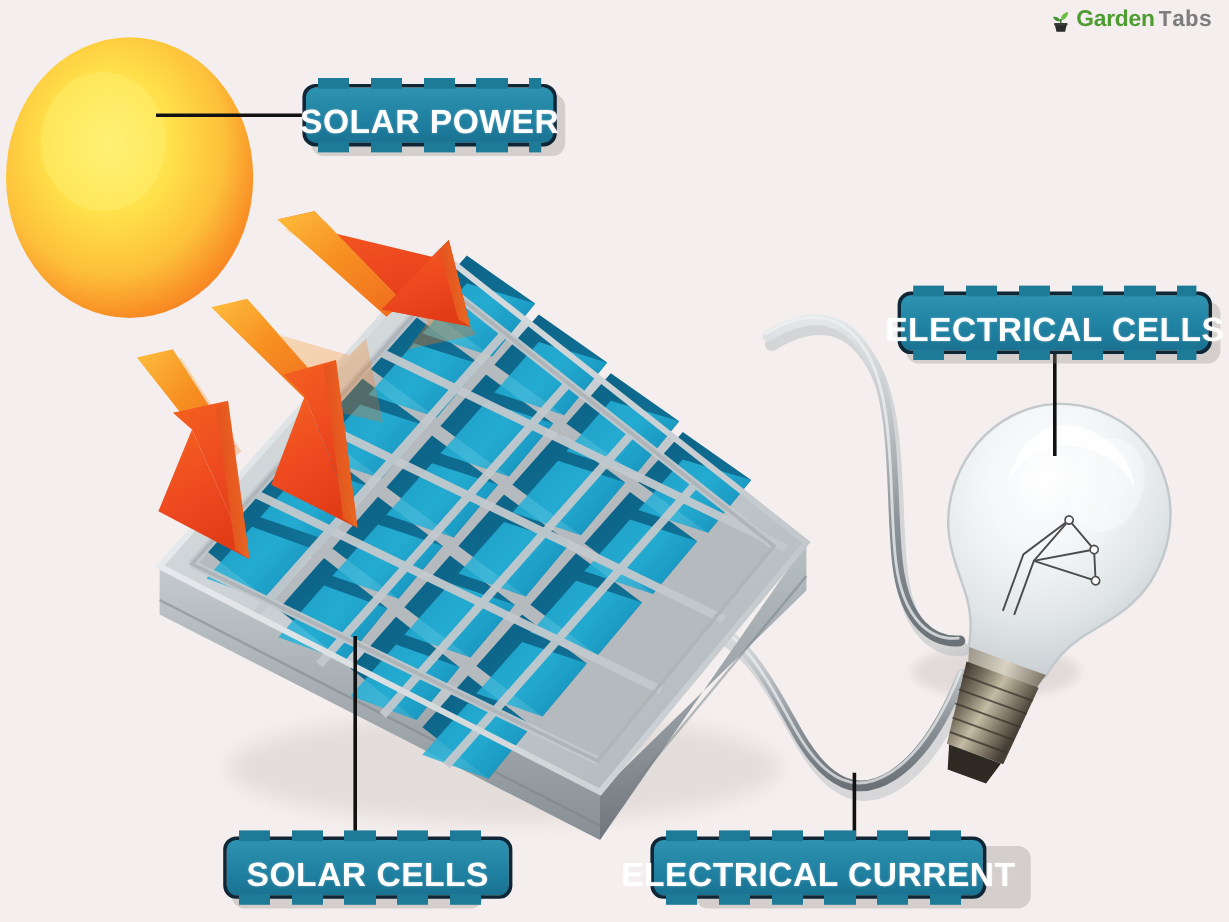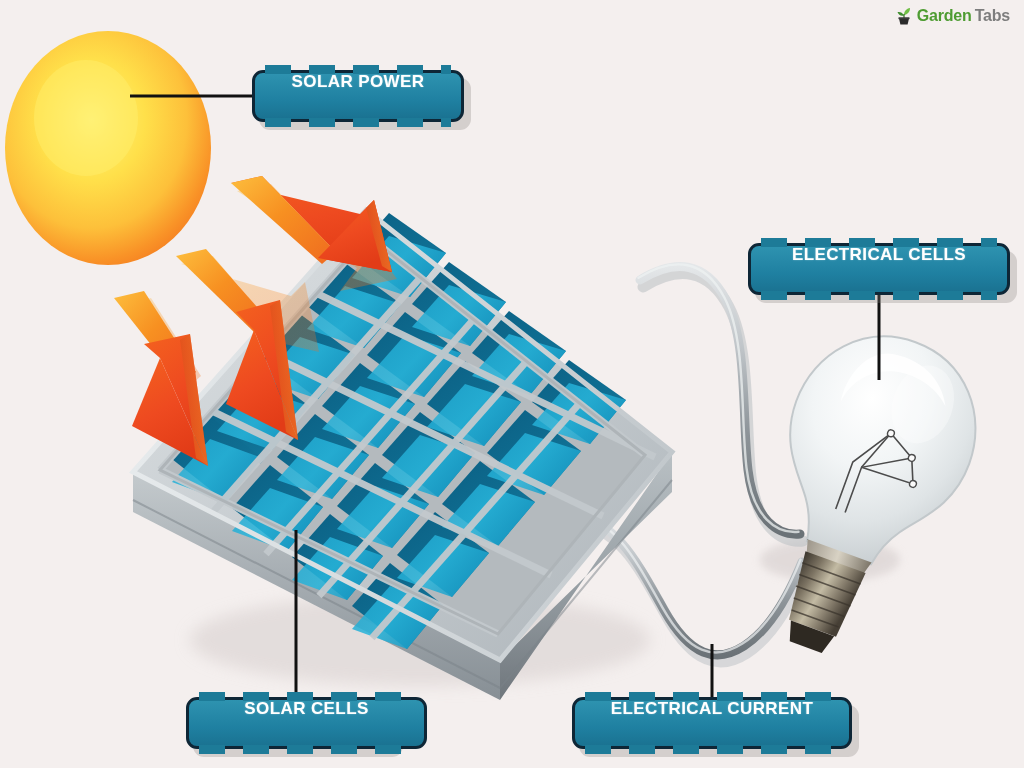--- a/index.html
+++ b/index.html
@@ -9,39 +9,39 @@
     background:#f4efee;
     font-family:"Liberation Sans",sans-serif;
     position:relative;
   }
   #stage{position:absolute;inset:0;width:1024px;height:768px;}
   #stage > svg{position:absolute;left:0;top:0;}
 
   
   .watermark{
     position:absolute;right:14px;top:6px;
-    display:flex;align-items:center;gap:3px;
-    font-size:16px;font-weight:bold;letter-spacing:-.2px;
+    display:flex;align-items:flex-end;gap:3px;
+    font-size:19px;font-weight:bold;letter-spacing:-.2px;
     user-select:none;
   }
   .wm-garden{color:#4e9c32;}
-  .wm-tabs{color:#7d7d7d;}
+  .wm-tabs{color:#7d7d7d;font-family:Liberation Mono, monospace;}
 
   
   .badge{
     position:absolute;
-    display:flex;align-items:flex-start;justify-content:center;
+    display:flex;align-items:flex-end;justify-content:center;
     box-sizing:border-box;
     border:3px solid #0e2636;
     border-radius:11px;
     background:linear-gradient(180deg,#2a90ae 0%,#1f7fa0 55%,#1b7characters 100%);
     background:linear-gradient(180deg,#2e93b0 0%,#1f80a1 60%,#1a7291 100%);
     color:#ffffff;
     font-weight:bold;
-    font-size:17px;
+    font-size:28px;
     letter-spacing:.4px;
     white-space:nowrap;
     z-index:6;
     text-shadow:0 0 2px rgba(255,255,255,.35);
   }
   .badge .txt{transform:translateY(-1px);}
   
   .badge::before,.badge::after{
     content:"";position:absolute;left:10px;right:10px;height:9px;
     background-image:repeating-linear-gradient(90deg,#1d7b98 0 26px,transparent 26px 44px);
@@ -357,18 +357,18 @@
       </div>
       <div class="badge-shadow" style="left: 755px; top: 251px; width: 262px; height: 52px;"></div>
       <div class="badge" style="left: 748px; top: 243px; width: 262px; height: 52px;">
         <span class="txt">ELECTRICAL CELLS</span>
       </div>
       <div class="badge-shadow" style="left: 193px; top: 705px; width: 210px; height: 52px;"></div>
       <div class="badge" style="left: 186px; top: 697px; width: 241px; height: 52px;">
         <span class="txt">SOLAR CELLS</span>
       </div>
       <div class="badge-shadow" style="left: 579px; top: 705px; width: 280px; height: 52px;"></div>
-      <div class="badge" style="left: 572px; top: 697px; width: 280px; height: 52px;">
+      <div class="badge" style="left: 542px; top: 697px; width: 280px; height: 52px;">
         <span class="txt">ELECTRICAL CURRENT</span>
       </div>
     </div>
 
 </div>
 
 </body></html>

